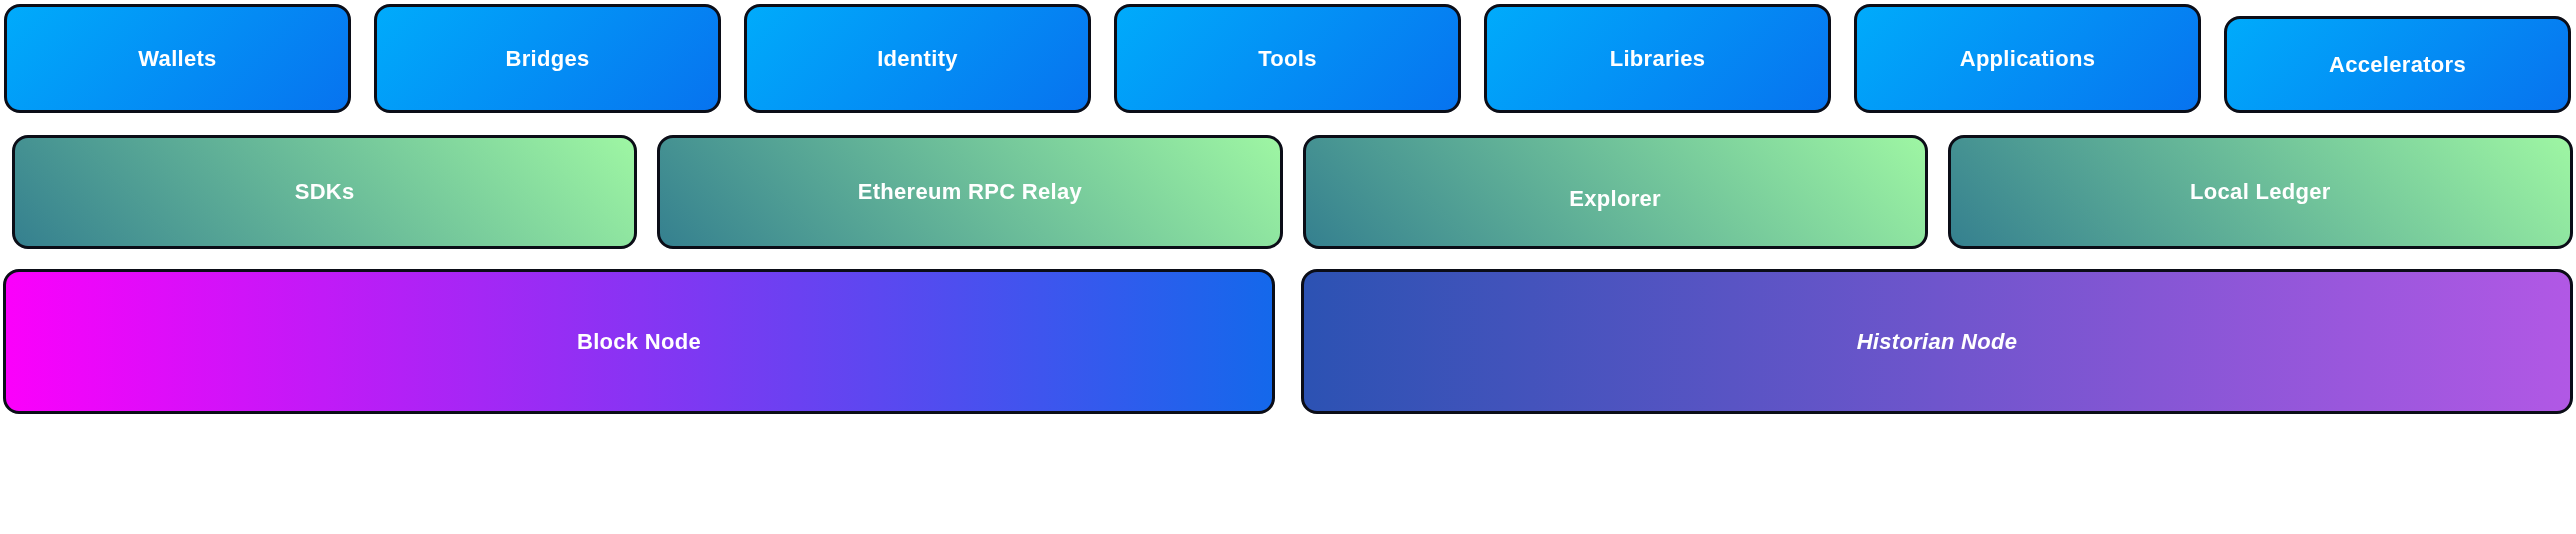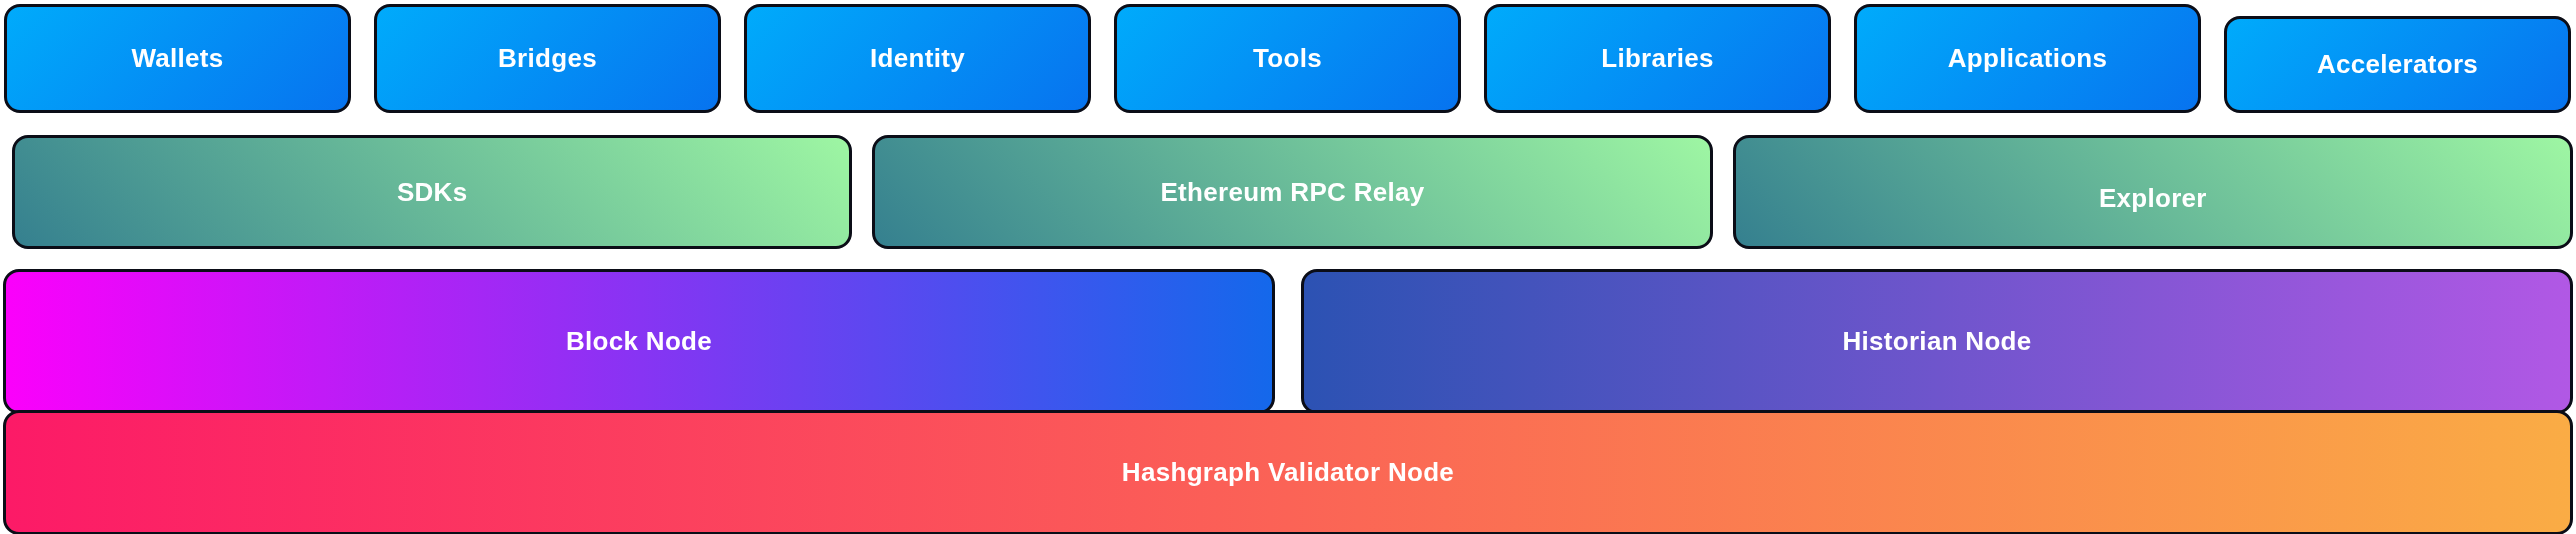--- a/index.html
+++ b/index.html
@@ -30,21 +30,21 @@
     box-sizing: border-box;
     border: 3px solid #0b0d17;
     border-radius: 16px;
     display: flex;
     align-items: center;
     justify-content: center;
     min-width: 0;
   }
   .stack-box .box-label {
     color: #ffffff;
-    font-size: 26px;
+    font-size: 22px;
     font-weight: bold;
     letter-spacing: 0.3px;
     white-space: nowrap;
     text-align: center;
   }
 </style>
 </head>
 <body>
 
 <div id="canvas">
@@ -74,28 +74,26 @@
   <div id="row-1" class="layer-row">
       <div class="stack-box" style="background: linear-gradient(45deg, rgb(53, 128, 143), rgb(158, 246, 163)); border-color: rgb(11, 13, 23);">
         <span class="box-label" style="color: rgb(255, 255, 255);">SDKs</span>
       </div>
       <div class="stack-box" style="background: linear-gradient(45deg, rgb(53, 128, 143), rgb(158, 246, 163)); border-color: rgb(11, 13, 23);">
         <span class="box-label" style="color: rgb(255, 255, 255);">Ethereum RPC Relay</span>
       </div>
       <div class="stack-box" style="background: linear-gradient(45deg, rgb(53, 128, 143), rgb(158, 246, 163)); border-color: rgb(11, 13, 23);">
         <span class="box-label" style="color: rgb(255, 255, 255); margin-top: 13px;">Explorer</span>
       </div>
+      <div class="stack-box" style="background: linear-gradient(45deg, rgb(53, 128, 143), rgb(158, 246, 163)); border-color: rgb(11, 13, 23);">
+        <span class="box-label" style="color: rgb(255, 255, 255);">Local Ledger</span>
+      </div>
     </div>
   <div id="row-2" class="layer-row">
       <div class="stack-box" style="background: linear-gradient(90deg, rgb(251, 0, 251), rgb(20, 104, 235)); border-color: rgb(11, 13, 23);">
         <span class="box-label" style="color: rgb(255, 255, 255);">Block Node</span>
       </div>
       <div class="stack-box" style="background: linear-gradient(90deg, rgb(44, 82, 179), rgb(177, 88, 229)); border-color: rgb(11, 13, 23);">
-        <span class="box-label" style="color: rgb(255, 255, 255);">Historian Node</span>
-      </div>
-    </div>
-  <div id="row-3" class="layer-row">
-      <div class="stack-box" style="background: linear-gradient(90deg, rgb(252, 26, 103), rgb(250, 172, 69)); border-color: rgb(11, 13, 23);">
-        <span class="box-label" style="color: rgb(255, 255, 255);">Hashgraph Validator Node</span>
+        <span class="box-label" style="color: rgb(255, 255, 255); font-style: italic;">Historian Node</span>
       </div>
     </div>
 </div>
 
 
 </body></html>

